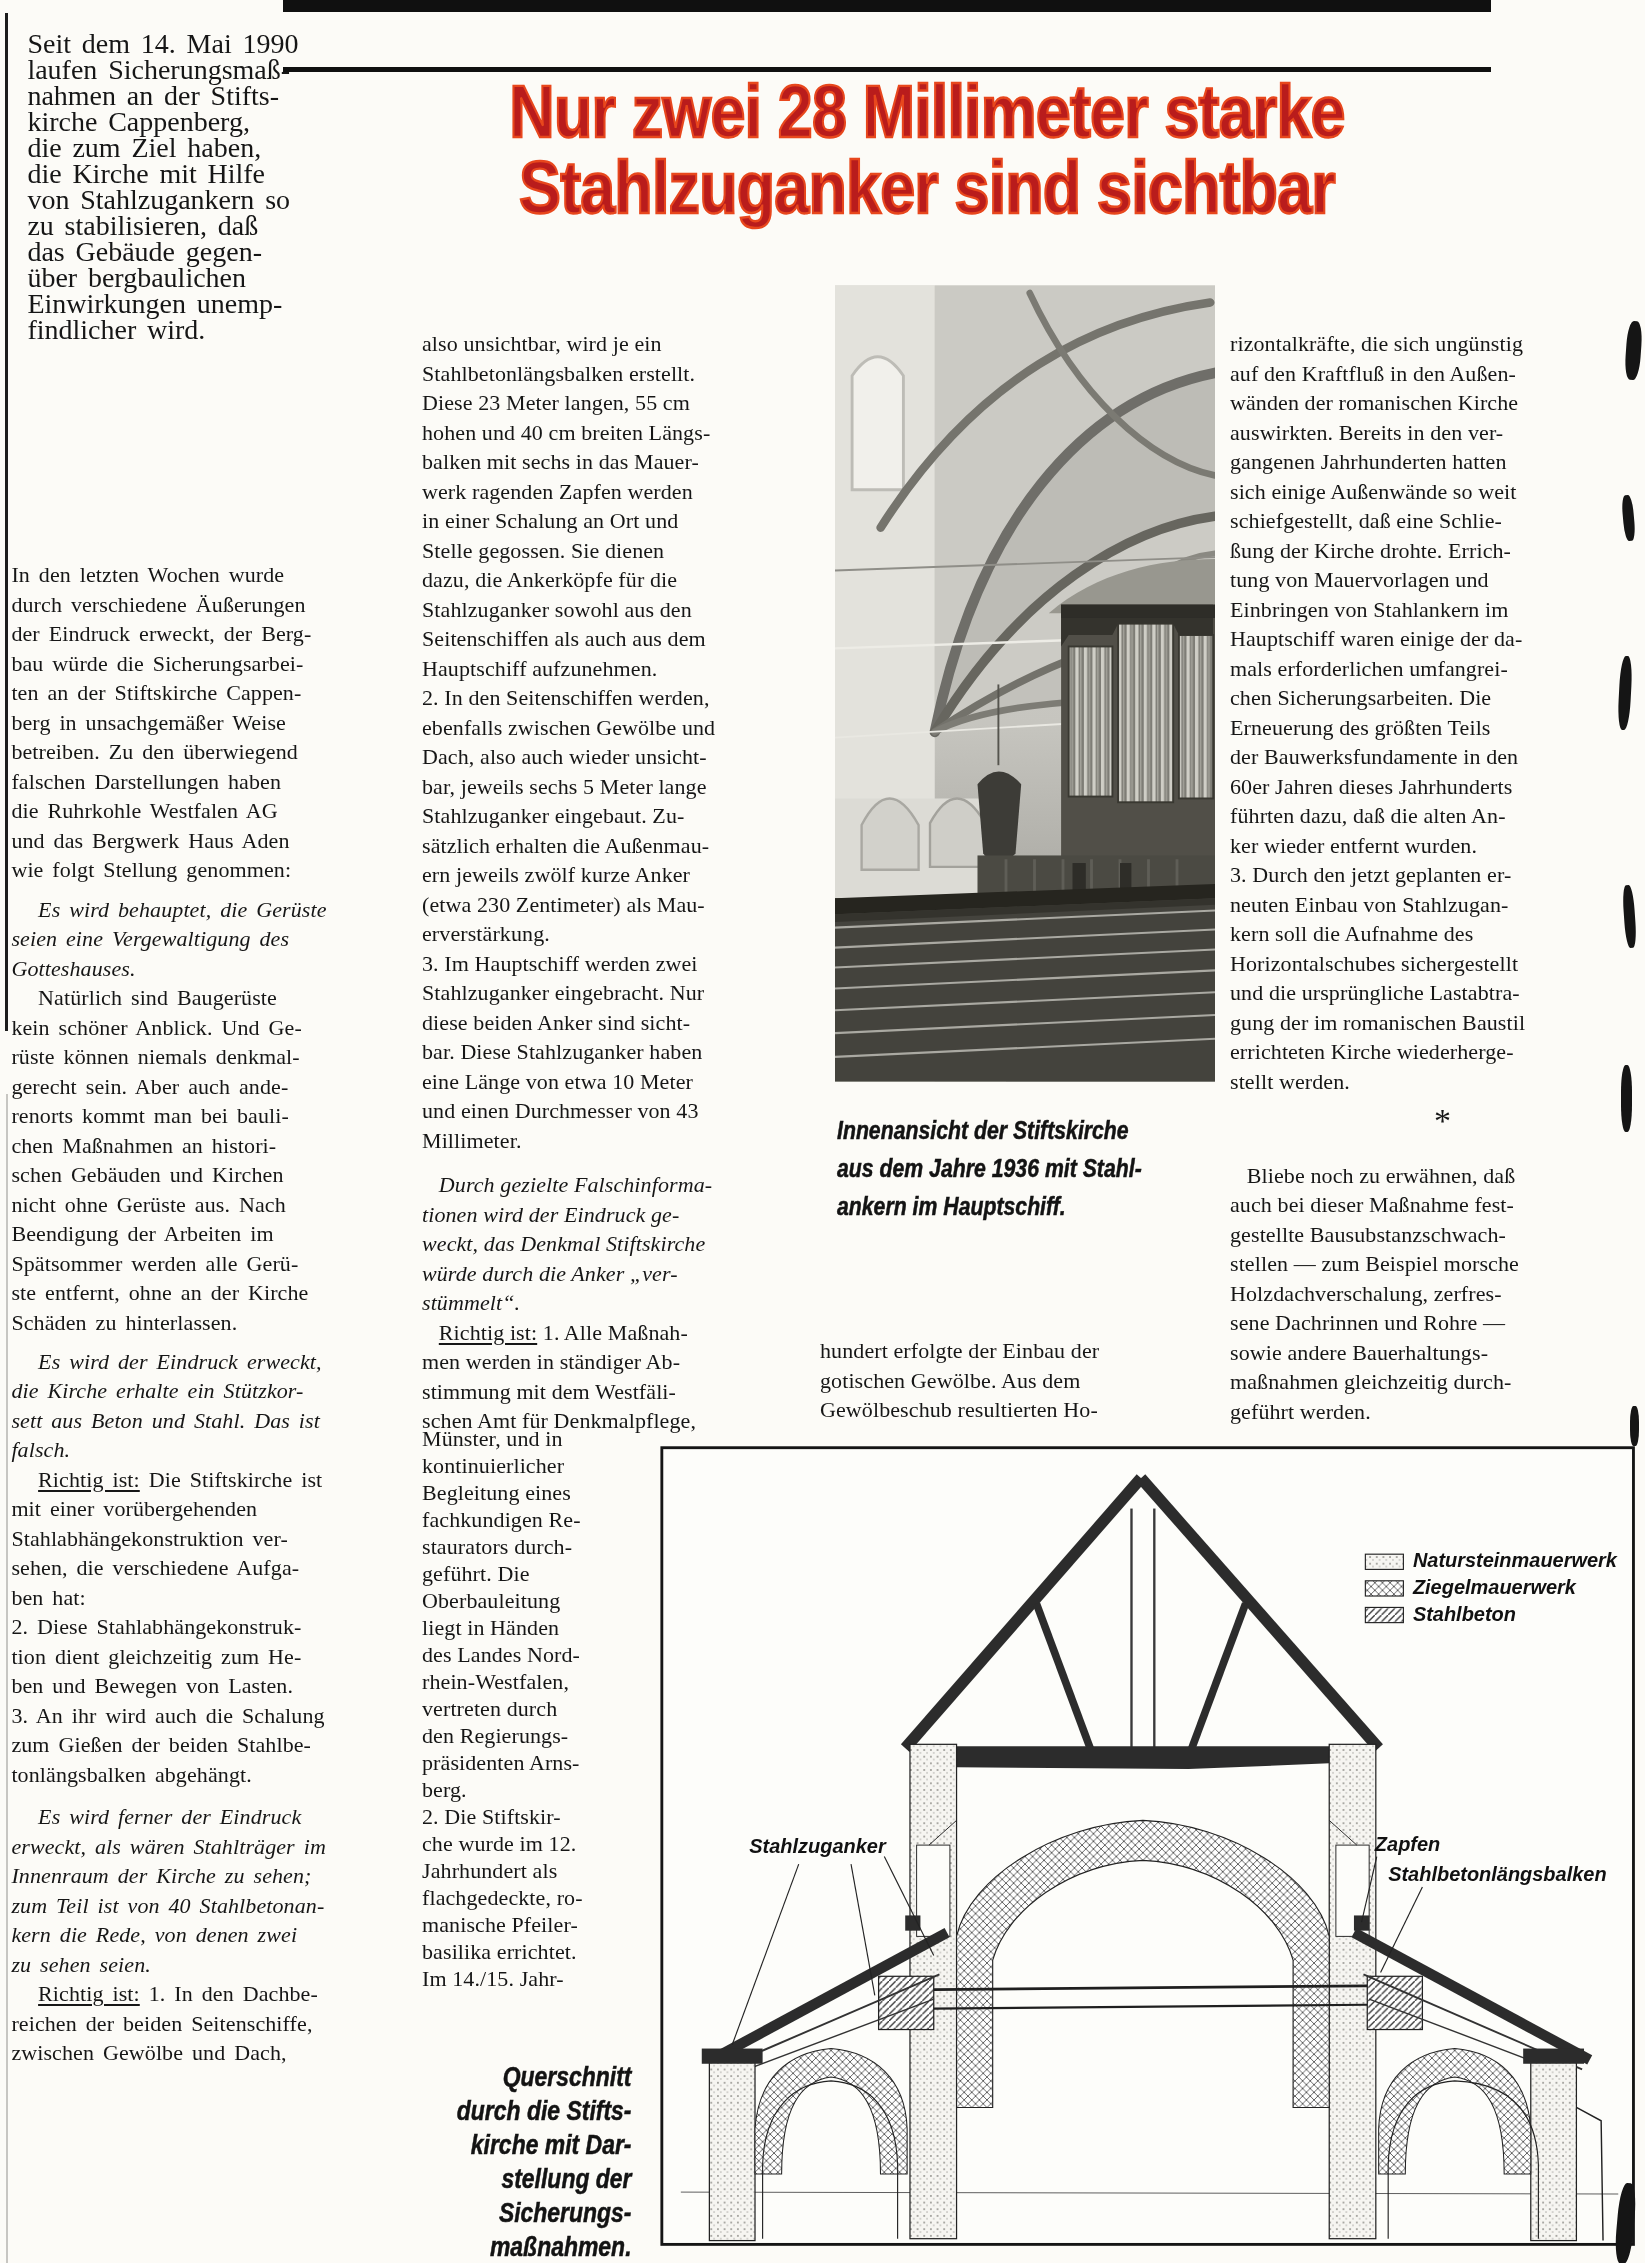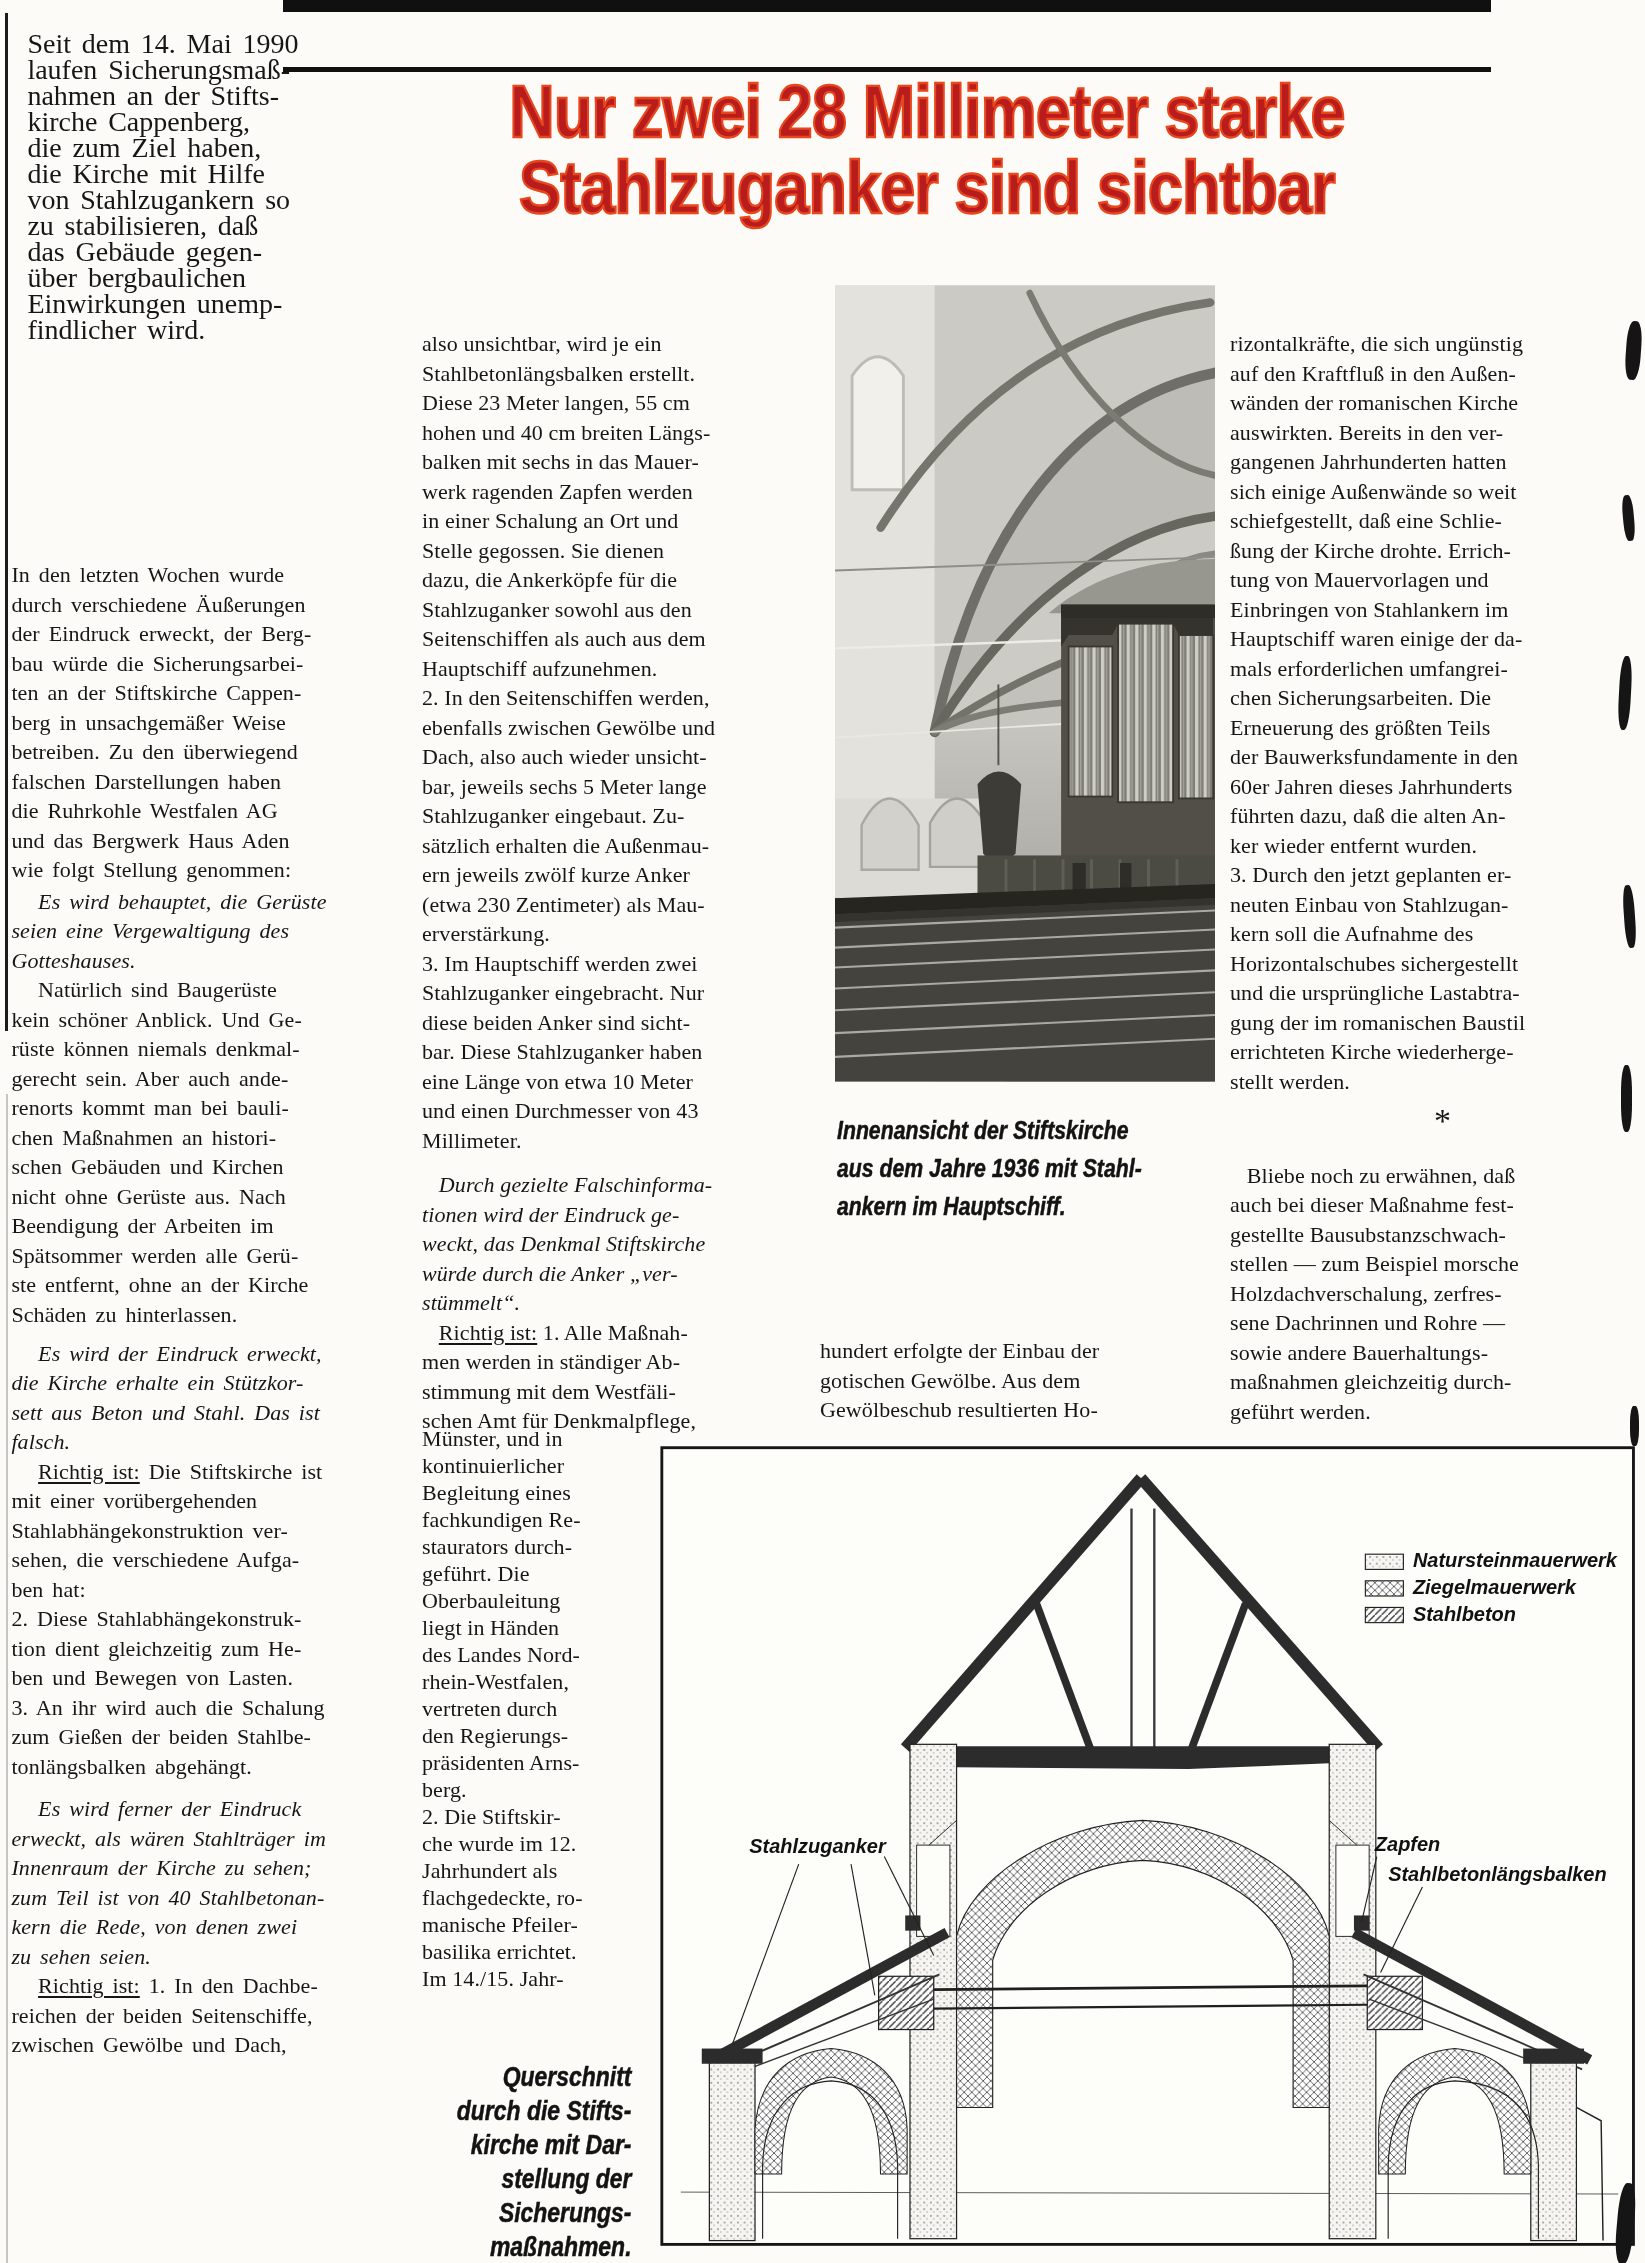--- a/index.html
+++ b/index.html
@@ -6,21 +6,21 @@
   .page{position:relative;width:1645px;height:2264px;background:#fcfbf7;overflow:hidden;
         font-family:"Liberation Serif","DejaVu Serif",serif;color:#161616;}
   
   .body{font-size:22px;line-height:29.5px;white-space:pre;letter-spacing:0.1px;margin:0;}
   .ital{font-style:italic;}
   .u{text-decoration:underline;text-underline-offset:2.9px;}
   
   .col-left{position:absolute;left:11.4px;top:15px;width:337px;}
   .lead{font-size:28px;line-height:26px;white-space:pre;word-spacing:3.8px;margin:16px;}
   .col-left .body{word-spacing:3.3px;}
-  .m-p1{margin-top:217px;} .m-c1{margin-top:2px;} .m-c2{margin-top:9.5px;}
+  .m-p1{margin-top:217px;} .m-c1{margin-top:10px;} .m-c2{margin-top:9.5px;}
   .m-c3{margin-top:13.3px;}
   
   .topbar{position:absolute;left:283px;top:0;width:1208px;height:12.4px;background:#101010;}
   .kicker-wrap{position:absolute;left:285px;top:23px;}
   .kicker{display:inline-block;font:bold italic 28.5px/36px "Liberation Sans","DejaVu Sans",sans-serif;
           color:#131313;transform:scaleX(.8);transform-origin:0 0;letter-spacing:0;-webkit-text-stroke:0.6px #131313;}
   .rule{position:absolute;left:283px;top:67px;width:1208px;height:4.8px;background:#101010;}
   .headline{position:absolute;left:361px;top:74px;width:1132px;text-align:center;color:#b91c1c;}
   .hl-line{display:block;font:bold 74px/76px "Liberation Sans","DejaVu Sans",sans-serif;
            transform:scaleX(.85);transform-origin:50% 50%;letter-spacing:-1px;-webkit-text-stroke:2.4px #e8471d;}

